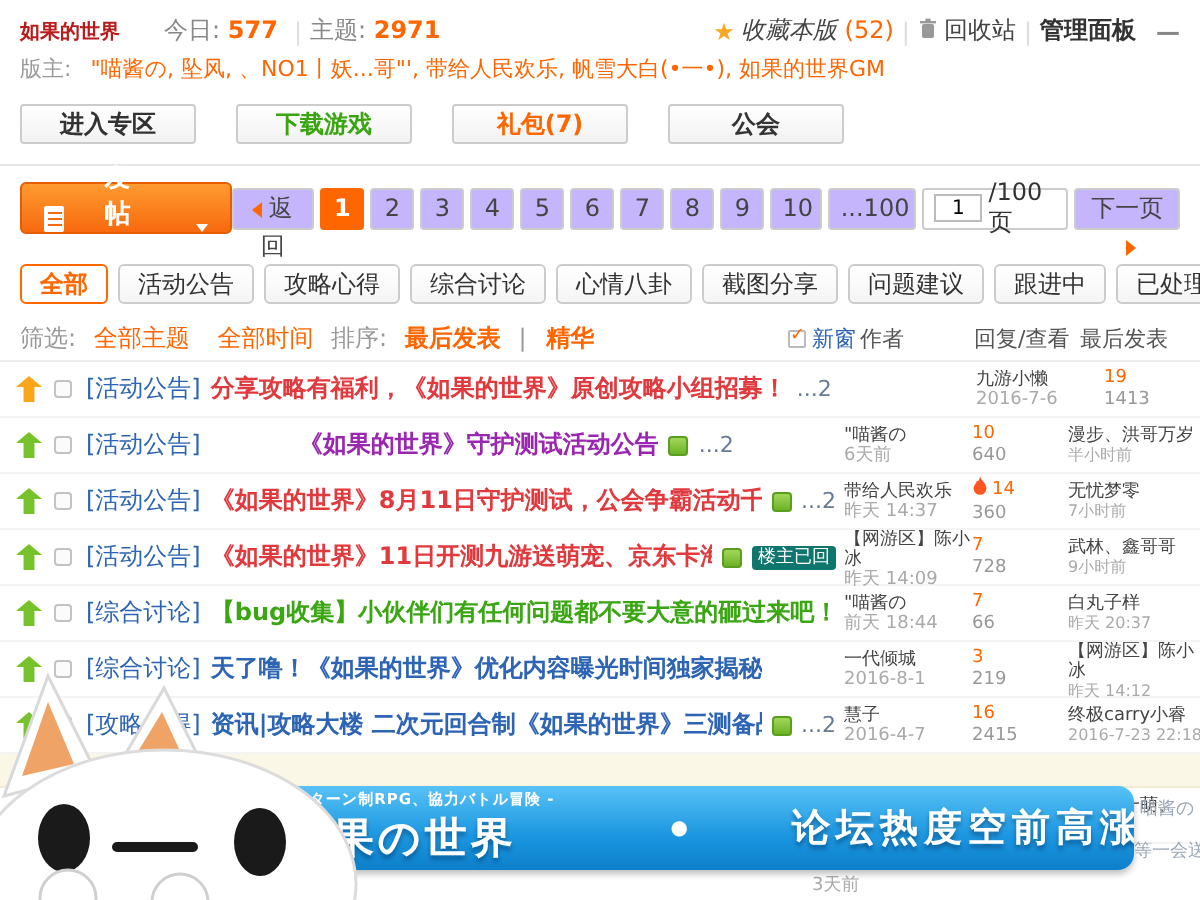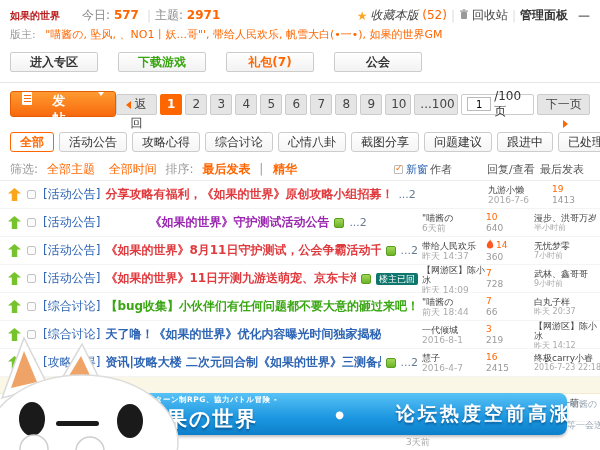--- a/index.html
+++ b/index.html
@@ -29,27 +29,27 @@
   .modline .names { color:#f60; }
 
   
   .btnrow { display:flex; gap:20px; padding:8px 10px 10px; }
   .gbtn { border:1px solid #ccc; border-radius:2px; background:linear-gradient(#ffffff,#f2f2f2);
           width:88px; height:20px; line-height:18px; text-align:center; font-size:12px; font-weight:bold; cursor:pointer; }
 
   
   .toolbar { border-top:1px solid #e6e6e6; padding:8px 10px 9px; display:flex; align-items:center; }
   .post-btn { background:linear-gradient(#ff9b30,#f7690e); color:#fff; font-weight:bold; font-size:13px;
-              border:1px solid #e55d00; border-radius:3px; height:26px; display:flex; align-items:flex-start; gap:20px; padding:0 11px; cursor:pointer; }
+              border:1px solid #e55d00; border-radius:3px; height:26px; display:flex; align-items:flex-end; gap:20px; padding:0 11px; cursor:pointer; }
   .page-icon { width:11px; height:13px; background:#fff; border-radius:1px; position:relative; }
   .page-icon:before { content:""; position:absolute; left:2px; top:3px; width:7px; height:1px; background:#f7690e; box-shadow:0 3px 0 #f7690e, 0 6px 0 #f7690e; }
   .caret-down { width:0; height:0; border-left:3px solid transparent; border-right:3px solid transparent; border-top:4px solid #fff; margin-left:1px; }
   .pager { margin-left:auto; display:flex; gap:3px; align-items:center; }
   .pg { border:1px solid #ccc; min-width:22px; padding:0 5px; height:21px; line-height:19px; text-align:center;
-        background:#e5e5e5; border-radius:2px; color:#444; font-size:12px; cursor:pointer; }
+        background:#c4b5fd; border-radius:2px; color:#444; font-size:12px; cursor:pointer; }
   .pg.active { background:#f60; border-color:#f60; color:#fff; font-weight:bold; }
   .pg.wide { min-width:34px; }
   .tri-l { display:inline-block; width:0; height:0; border-top:4px solid transparent; border-bottom:4px solid transparent; border-right:5px solid #f60; margin-right:3px; vertical-align:-1px; }
   .tri-r { display:inline-block; width:0; height:0; border-top:4px solid transparent; border-bottom:4px solid transparent; border-left:5px solid #f60; margin-left:3px; vertical-align:-1px; }
   .pg-input-box { display:flex; align-items:center; gap:3px; border:1px solid #ccc; border-radius:2px; height:21px; padding:0 5px; background:#fff; }
   .pg-input { width:24px; height:14px; border:1px solid #bbb; font-size:10px; text-align:center; font-family:inherit; }
 
   
   .tabsrow { display:flex; gap:5px; padding:6px 10px 5px; }
   .tab { border:1px solid #ccc; border-radius:3px; height:20px; line-height:18px; padding:0 9px; font-size:12px;

